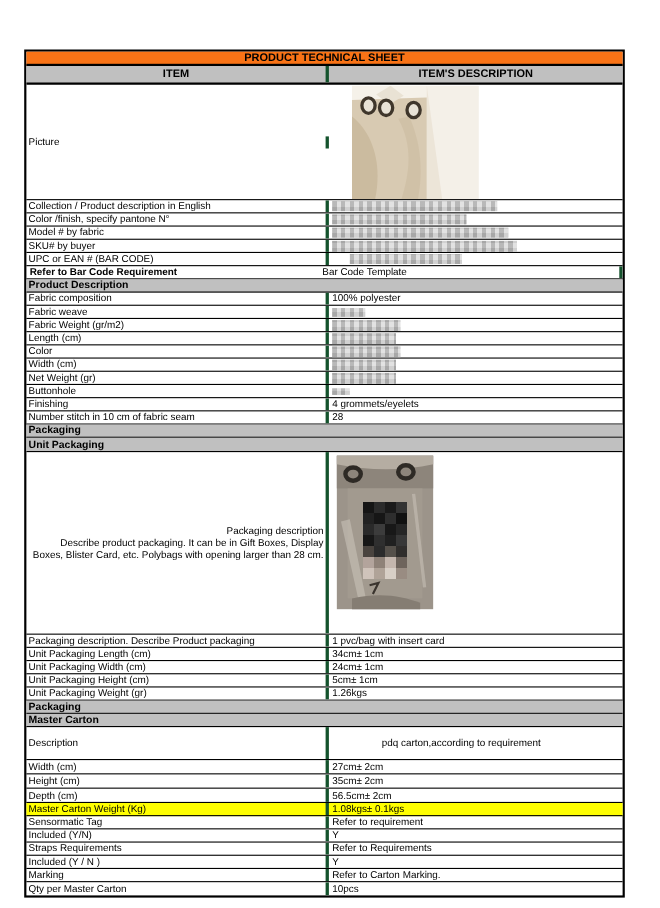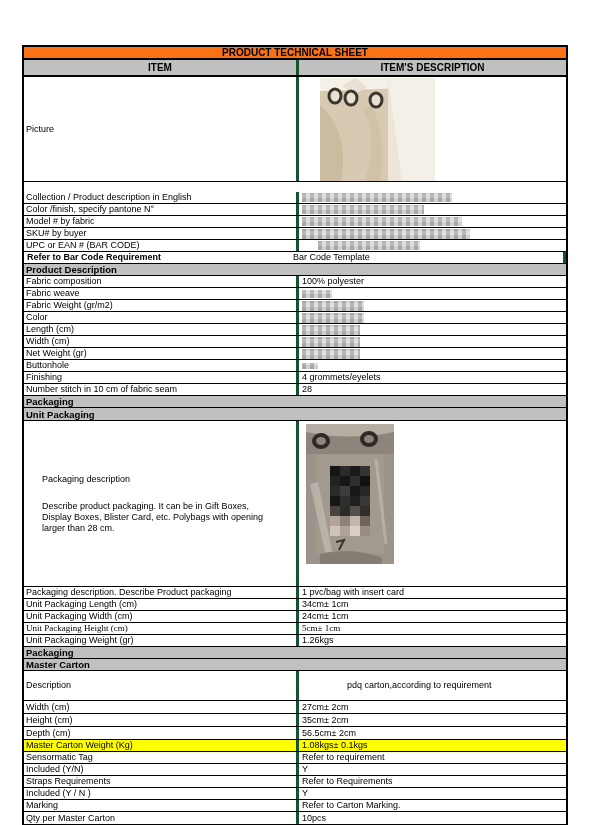--- a/index.html
+++ b/index.html
@@ -20,35 +20,35 @@
   .colheads .cell { justify-content:center; font-size:10px; }
   .section { background:#c0c0c0; }
   .section .cell { font-weight:bold; font-size:9.5px; }
   .hl { background:#ffff00; }
   .bold { font-weight:bold; }
   .redact { display:inline-block; vertical-align:middle;
     background-image:
       repeating-linear-gradient(90deg, rgba(150,150,150,.55) 0 4px, rgba(225,225,225,.55) 4px 8px),
       repeating-linear-gradient(0deg, #bdbdbd 0 4px, #e3e3e3 4px 8px); }
   .lines { display:block; }
-  .lines div { margin:16px; }
+  .lines div { margin:0;text-align:right; }
   .photo-cell { align-items:flex-start; }
 </style>
 </head>
 <body>
 
 <div class="sheet">
     <div class="row title" style="height: 13px;">
       <div class="cell full center">PRODUCT TECHNICAL SHEET</div>
     </div>
     <div class="row colheads" style="height: 17px;">
       <div class="cell cl">ITEM</div>
       <div class="cell cr">ITEM'S DESCRIPTION</div>
     </div>
-    <div class="row field" style="height: 105px;">
+    <div class="row field" style="height: 105px; align-items: center;">
       <div class="cell cl">Picture</div>
       <div class="cell cr photo-cell">
   <svg width="115" height="103" viewBox="0 0 115 103" style="display:block;margin-left:18px;margin-top:1px">
     <rect width="115" height="103" fill="#efe9de"></rect>
     <rect x="0" width="68" height="103" fill="#d8cab2"></rect>
     <path d="M0 0 L115 0 L115 9 L0 13 Z" fill="#f5f1e9"></path>
     <path d="M22 8 L35 0 L47 9 L34 17 Z" fill="#e9e2d4"></path>
     <path d="M0 28 C 18 42 28 70 21 103 L0 103 Z" fill="#cbbb9f"></path>
     <path d="M42 30 C 56 55 52 80 45 103 L60 103 C 66 70 60 46 52 28 Z" fill="#cdbda2" opacity="0.7"></path>
     <rect x="68" width="47" height="103" fill="#ece5d8"></rect>
@@ -57,21 +57,21 @@
     <ellipse cx="31" cy="20" rx="7" ry="8" fill="#e8e2d6"></ellipse>
     <ellipse cx="56" cy="22" rx="7" ry="8" fill="#e8e2d6"></ellipse>
     <g stroke="#3f362b" stroke-width="3" fill="none">
       <ellipse cx="15" cy="18" rx="6" ry="7"></ellipse>
       <ellipse cx="31" cy="20" rx="6" ry="7"></ellipse>
       <ellipse cx="56" cy="22" rx="6" ry="7"></ellipse>
     </g>
   </svg>
 </div>
     </div>
-    <div class="row field" style="height: 12px; margin-top: 10px;">
+    <div class="row field" style="height: 12px;">
       <div class="cell cl">Collection / Product description in English</div>
       <div class="cell cr">
         <span class="redact" style="width: 150px; height: 9px;"></span>
       </div>
     </div>
     <div class="row field" style="height: 12px;">
       <div class="cell cl">Color /finish, specify pantone N°</div>
       <div class="cell cr">
         <span class="redact" style="width: 122px; height: 9px;"></span>
       </div>
@@ -115,29 +115,29 @@
         <span class="redact" style="width: 30px; height: 8px;"></span>
       </div>
     </div>
     <div class="row field" style="height: 12px;">
       <div class="cell cl">Fabric Weight (gr/m2)</div>
       <div class="cell cr">
         <span class="redact" style="width: 62px; height: 10px;"></span>
       </div>
     </div>
     <div class="row field" style="height: 12px;">
+      <div class="cell cl">Length (cm)</div>
+      <div class="cell cr">
+        <span class="redact" style="width: 58px; height: 10px;"></span>
+      </div>
+    </div>
+    <div class="row field" style="height: 12px;">
       <div class="cell cl">Color</div>
       <div class="cell cr">
         <span class="redact" style="width: 62px; height: 10px;"></span>
-      </div>
-    </div>
-    <div class="row field" style="height: 12px;">
-      <div class="cell cl">Length (cm)</div>
-      <div class="cell cr">
-        <span class="redact" style="width: 58px; height: 10px;"></span>
       </div>
     </div>
     <div class="row field" style="height: 12px;">
       <div class="cell cl">Width (cm)</div>
       <div class="cell cr">
         <span class="redact" style="width: 58px; height: 10px;"></span>
       </div>
     </div>
     <div class="row field" style="height: 12px;">
       <div class="cell cl">Net Weight (gr)</div>
@@ -236,21 +236,21 @@
       <div class="cell cr">
         <span>34cm± 1cm</span>
       </div>
     </div>
     <div class="row field" style="height: 12px;">
       <div class="cell cl">Unit Packaging Width (cm)</div>
       <div class="cell cr">
         <span>24cm± 1cm</span>
       </div>
     </div>
-    <div class="row field" style="height: 12px; font-family: Liberation Serif, serif;">
+    <div class="row field" style="height: 12px;">
       <div class="cell cl">Unit Packaging Height (cm)</div>
       <div class="cell cr">
         <span>5cm± 1cm</span>
       </div>
     </div>
     <div class="row field" style="height: 12px;">
       <div class="cell cl">Unit Packaging Weight (gr)</div>
       <div class="cell cr">
         <span>1.26kgs</span>
       </div>

